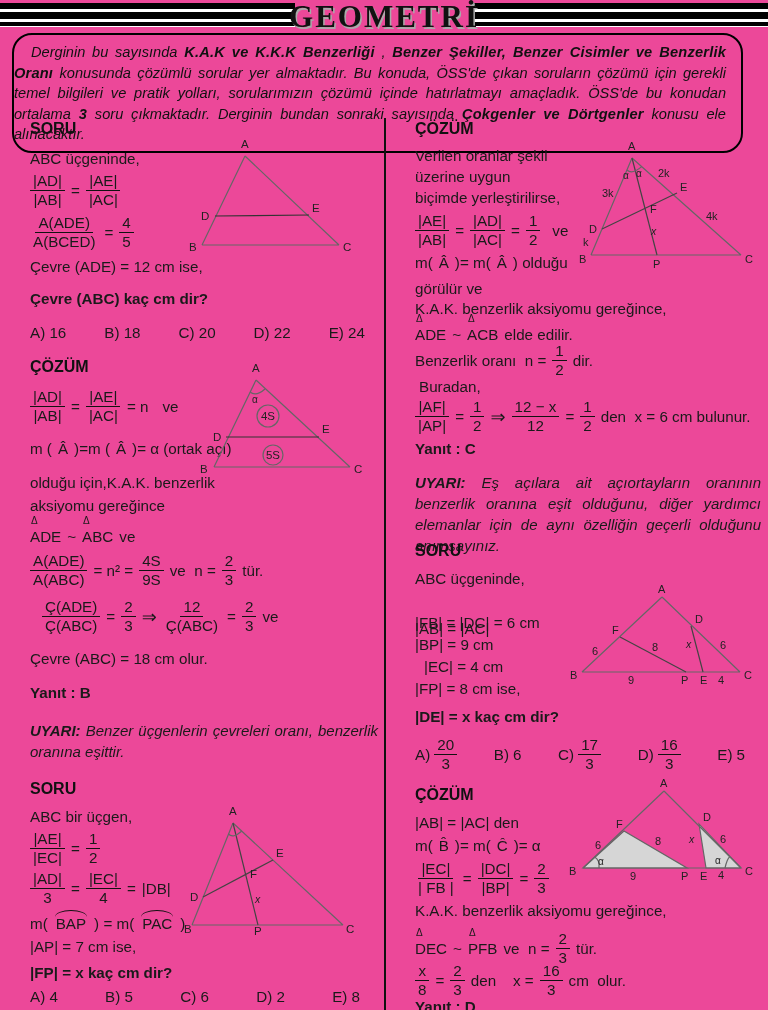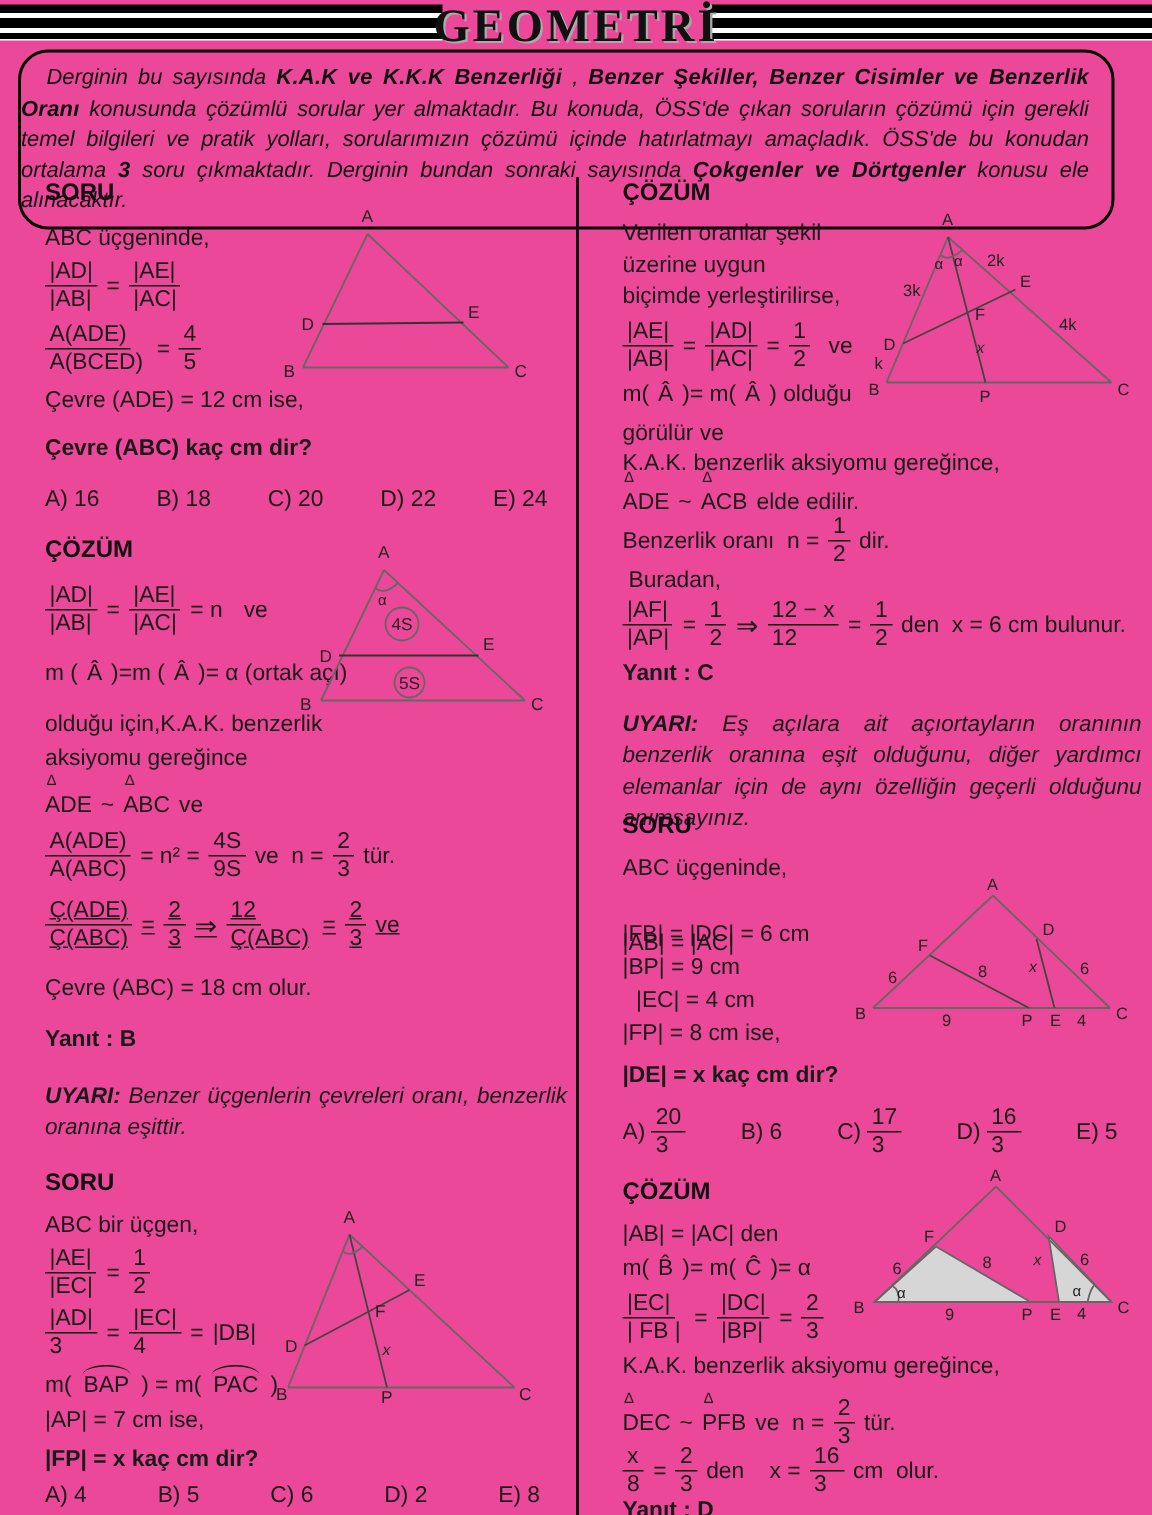--- a/index.html
+++ b/index.html
@@ -9,21 +9,21 @@
   .stripes{height:24px;background:linear-gradient(to bottom,#000 0 6px,#fff 6px 9px,#000 9px 16px,#fff 16px 19px,#000 19px 23px,#fff 23px 24px);}
   .mag-title{font-family:"Liberation Serif",serif;font-weight:bold;font-size:31px;letter-spacing:2px;
              color:#111;text-shadow:1.5px 1.5px 0 #aaa;line-height:1;}
   .intro-box{border:2px solid #000;border-radius:20px;padding:7px 15px 6px 0;
              font-size:14.6px;line-height:20.5px;font-style:italic;text-align:justify;text-indent:17px;color:#111;}
   .intro-box b{letter-spacing:.2px;}
   .h-sec{font-weight:bold;font-size:16px;color:#111;}
   .txt{font-size:15.2px;}
   .bold{font-weight:bold;}
   .math{display:flex;align-items:center;gap:6px;font-size:15.2px;white-space:pre;}
-  .frac{display:inline-flex;flex-direction:column;align-items:flex-start;text-align:center;line-height:1.2;}
+  .frac{display:inline-flex;flex-direction:column;align-items:center;text-align:center;line-height:1.2;}
   .frac .num{border-bottom:1.5px solid #111;padding:0 3px;}
   .frac .den{padding:0 3px;}
   .tri{position:relative;display:inline-block;}
   .tri-delta{position:absolute;top:-13px;left:1px;font-size:10px;}
   .simrow{padding-top:14px;}
   .overarc{position:relative;display:inline-block;padding:0 2px;}
   .overarc::before{content:"";position:absolute;left:1px;right:1px;top:-5px;height:6px;
                    border-top:1.4px solid #111;border-radius:50% 50% 0 0 / 100% 100% 0 0;}
   .opts{display:flex;justify-content:space-between;font-size:15.2px;}
   .opts .opt{display:flex;align-items:center;gap:4px;}
@@ -111,21 +111,21 @@
 
   <div class="abs math" style="left:30px;top:552px;">
     <span class="frac"><span class="num">A(ADE)</span><span class="den">A(ABC)</span></span>
     <span>= n² =</span>
     <span class="frac"><span class="num">4S</span><span class="den">9S</span></span>
     <span>ve  n =</span>
     <span class="frac"><span class="num">2</span><span class="den">3</span></span>
     <span>tür.</span>
   </div>
 
-  <div class="abs math" style="left:30px;top:598px;text-decoration:underline;">
+  <div class="abs math" style="left:42px;top:598px;">
     <span class="frac"><span class="num">Ç(ADE)</span><span class="den">Ç(ABC)</span></span>
     <span>=</span>
     <span class="frac"><span class="num">2</span><span class="den">3</span></span>
     <span style="font-size:18px;">⇒</span>
     <span class="frac"><span class="num">12</span><span class="den">Ç(ABC)</span></span>
     <span>=</span>
     <span class="frac"><span class="num">2</span><span class="den">3</span></span>
     <span>ve</span>
   </div>
 

